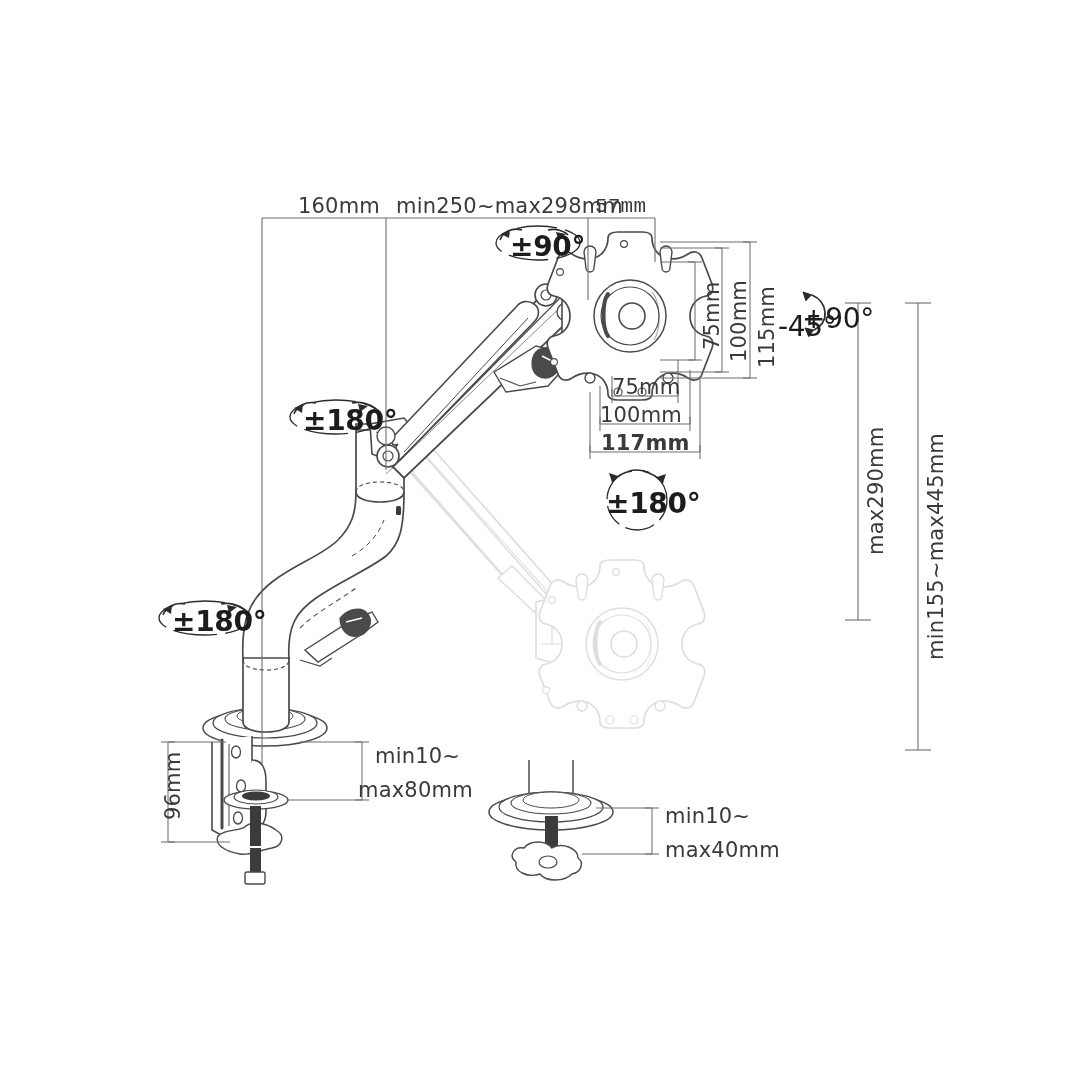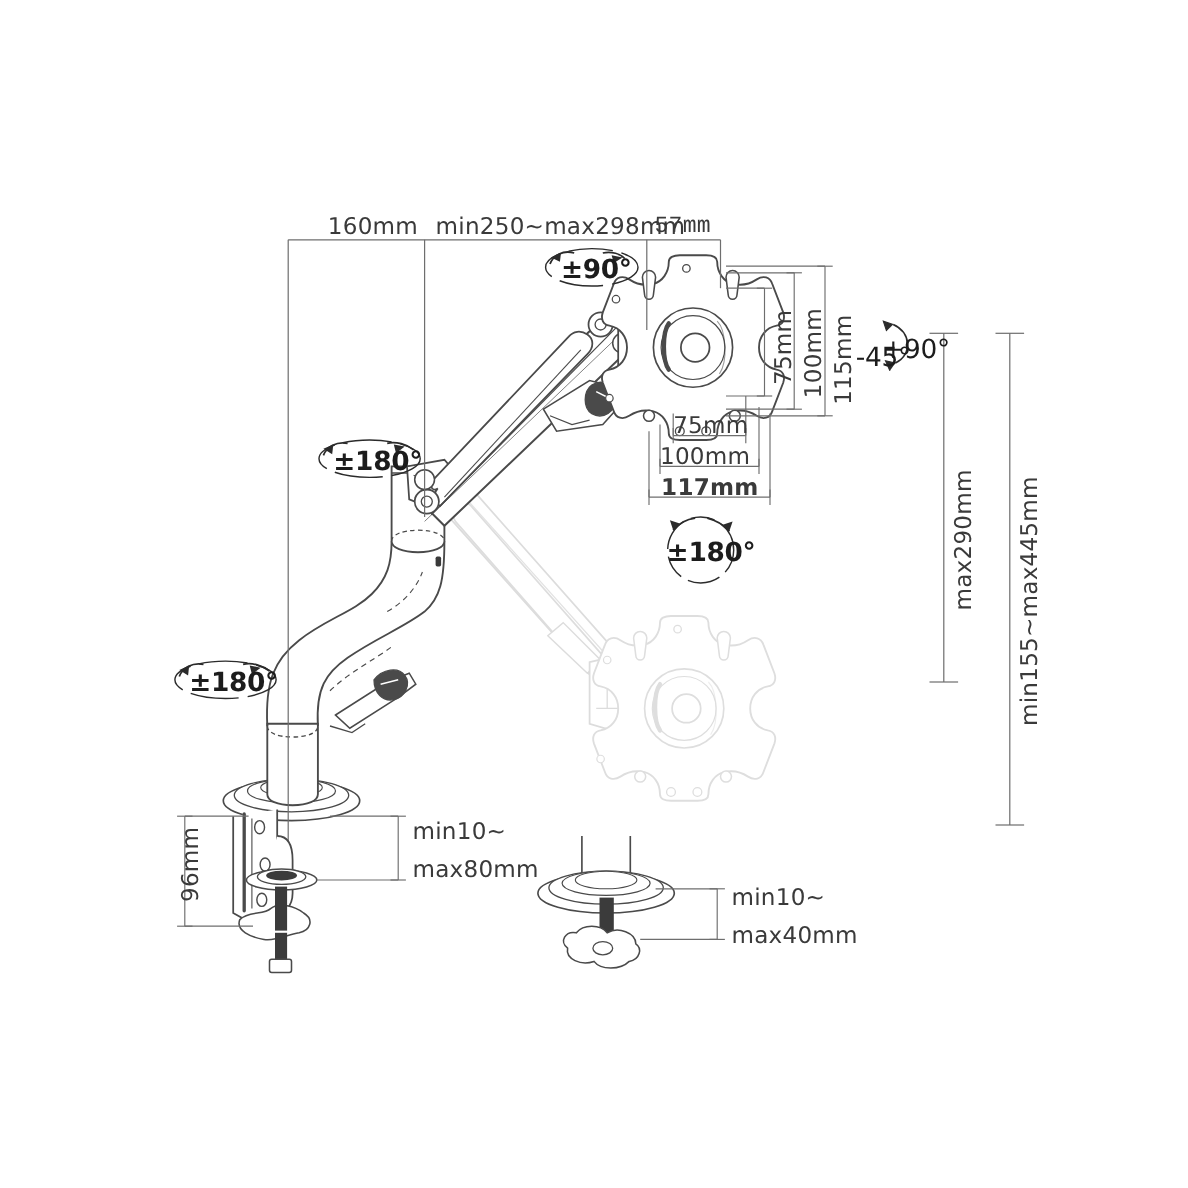--- a/index.html
+++ b/index.html
@@ -3,21 +3,21 @@
 <meta charset="utf-8">
 <style>
   html,body{margin:0;padding:0;background:#ffffff;}
   body{width:1080px;height:1080px;overflow:hidden;
        font-family:"DejaVu Sans","Liberation Sans",sans-serif;}
   #stage{position:relative;width:1080px;height:1080px;background:#fff;}
   svg#dwg{position:absolute;left:0;top:0;width:1080px;height:1080px;}
   .lbl{position:absolute;color:#3a3a3a;font-size:21px;letter-spacing:.2px;
        white-space:nowrap;line-height:1;}
   .lbl.vert{transform-origin:0 0;}
-  .sym{position:absolute;color:#1c1c1c;font-size:24px;white-space:nowrap;
+  .sym{position:absolute;color:#1c1c1c;font-size:28px;white-space:nowrap;
        line-height:1;font-weight:600;letter-spacing:-.3px;}
 </style>
 </head>
 <body>
 
 <div id="stage">
 
 <svg id="dwg" viewBox="0 0 1080 1080">
   <defs>
     <g id="vesaPlate">
@@ -335,21 +335,21 @@
 <div class="lbl" style="left:601px;top:433px;font-weight:bold;">117mm</div>
 
 <div class="sym" style="left:802px;top:281px;font-weight:400;margin-top:24px;">+90°</div>
 <div class="sym" style="left:778px;top:313px;font-weight:400;text-align:center;">-45°</div>
 
 <div class="lbl vert" style="left:866px;top:555px;transform:rotate(-90deg);">max290mm</div>
 <div class="lbl vert" style="left:926px;top:660px;transform:rotate(-90deg);">min155~max445mm</div>
 
 <div class="lbl vert" style="left:163px;top:820px;transform:rotate(-90deg);">96mm</div>
 <div class="lbl" style="left:375px;top:746px;">min10~</div>
-<div class="lbl" style="left:375px;top:780px;">max80mm</div>
+<div class="lbl" style="left:358px;top:780px;">max80mm</div>
 
 <div class="lbl" style="left:665px;top:806px;">min10~</div>
 <div class="lbl" style="left:665px;top:840px;text-align:center;">max40mm</div>
 
 <div class="sym" style="left:510px;top:233px;">±90°</div>
 <div class="sym" style="left:303px;top:407px;">±180°</div>
 <div class="sym" style="left:172px;top:608px;">±180°</div>
 <div class="sym" style="left:606px;top:490px;">±180°</div>
 
 </div>

